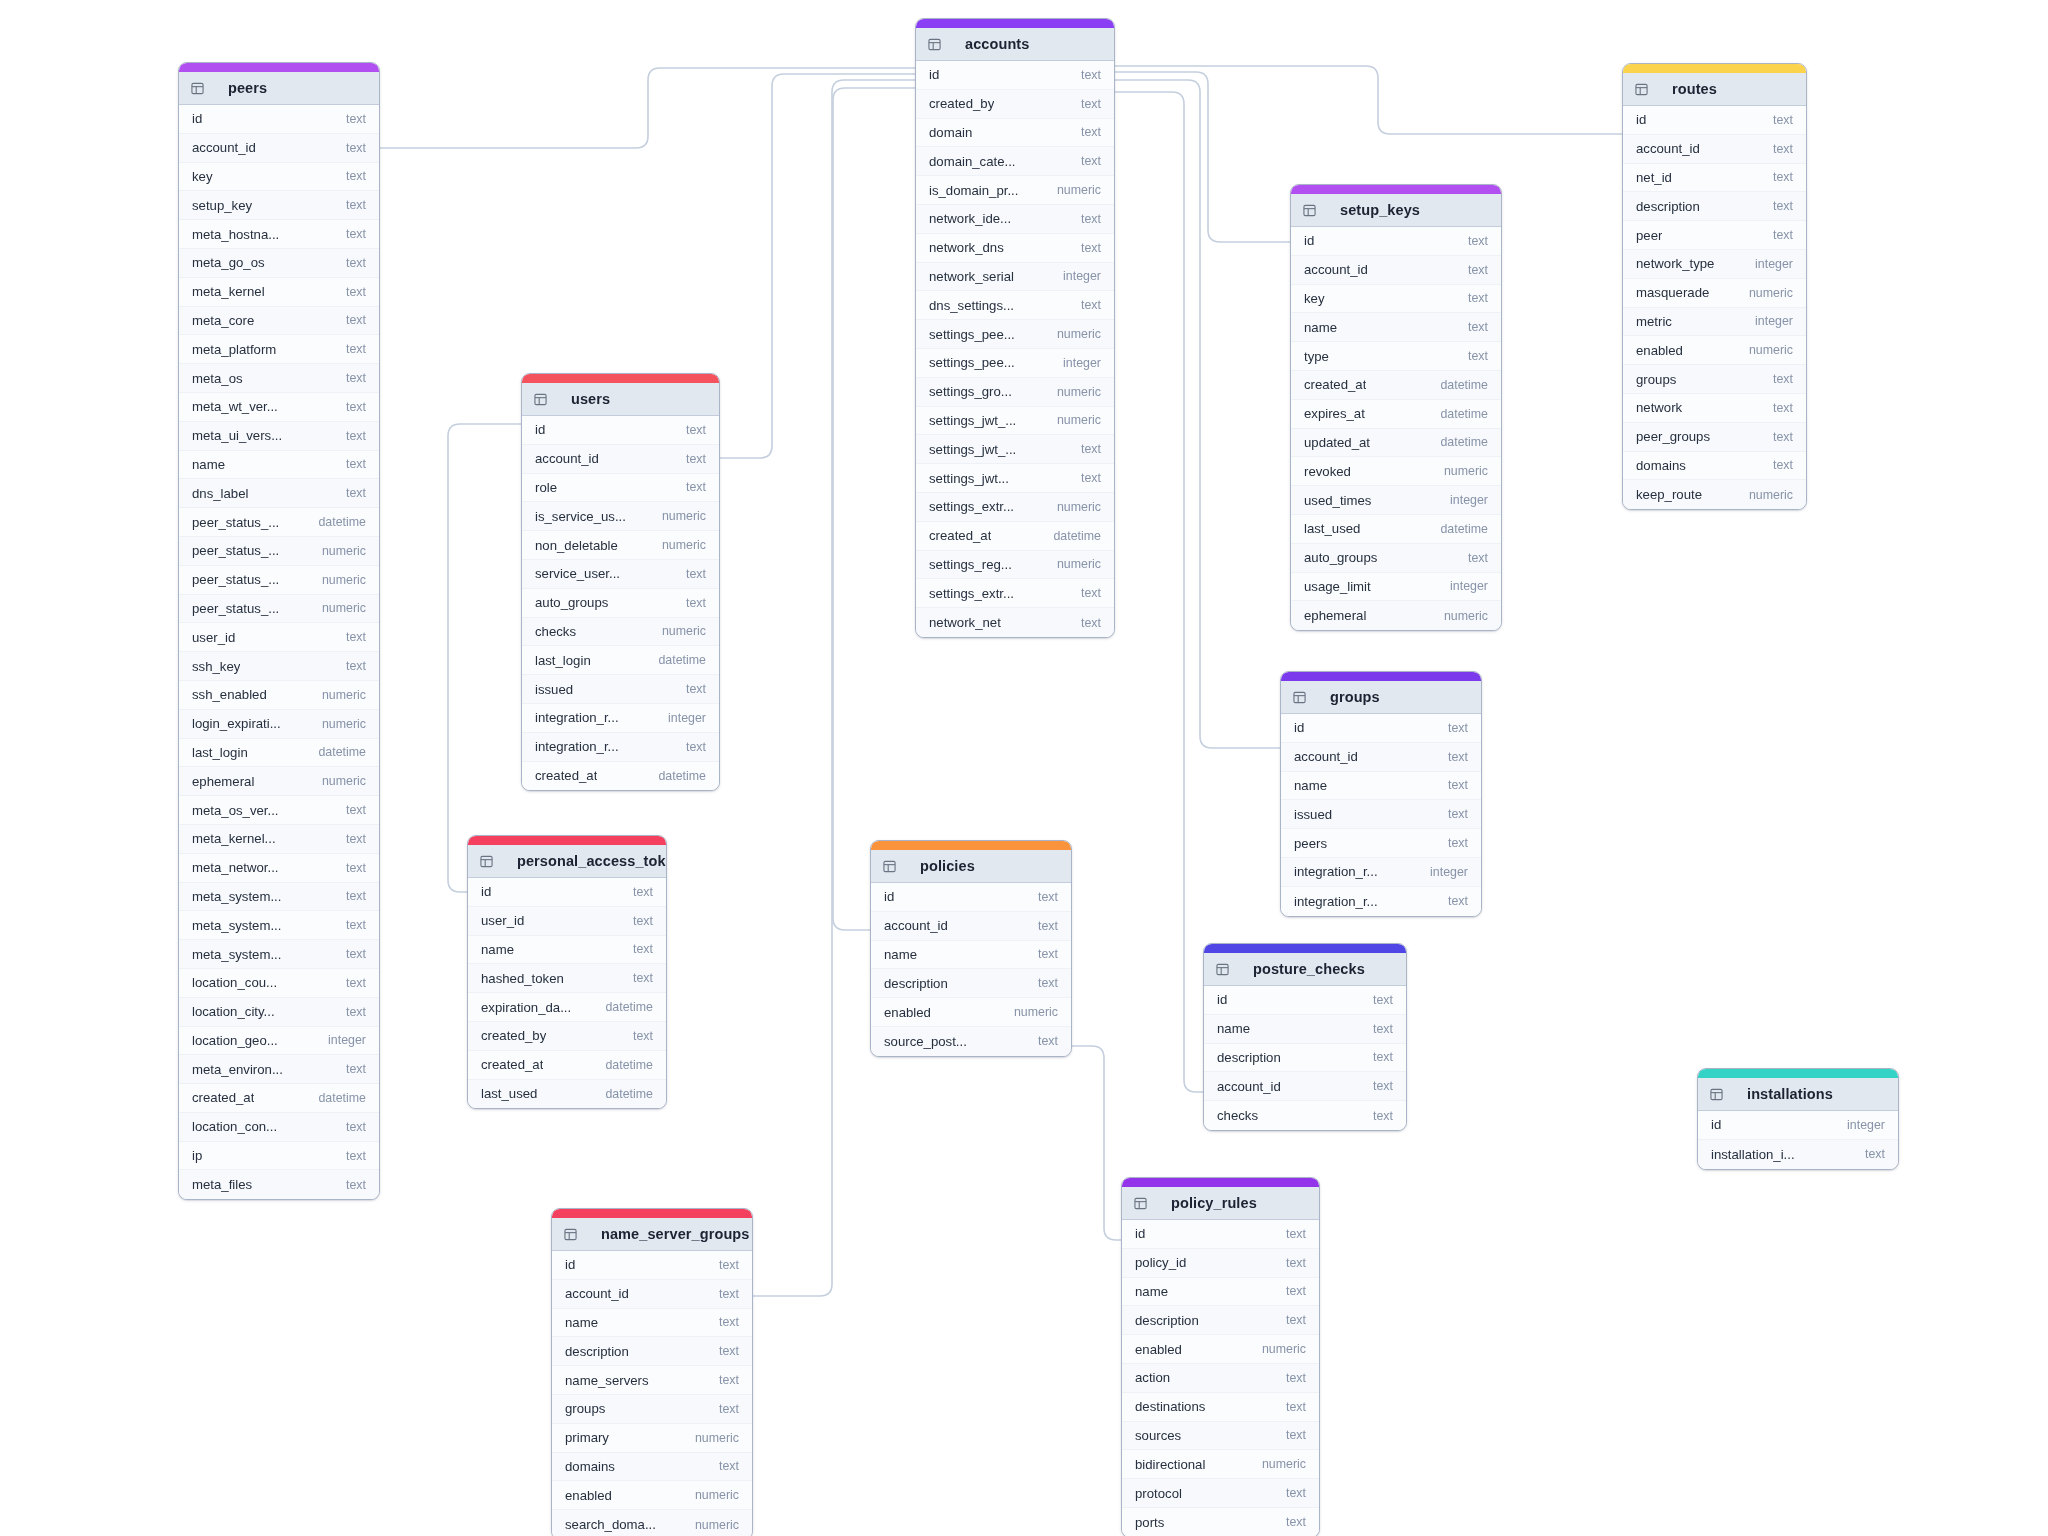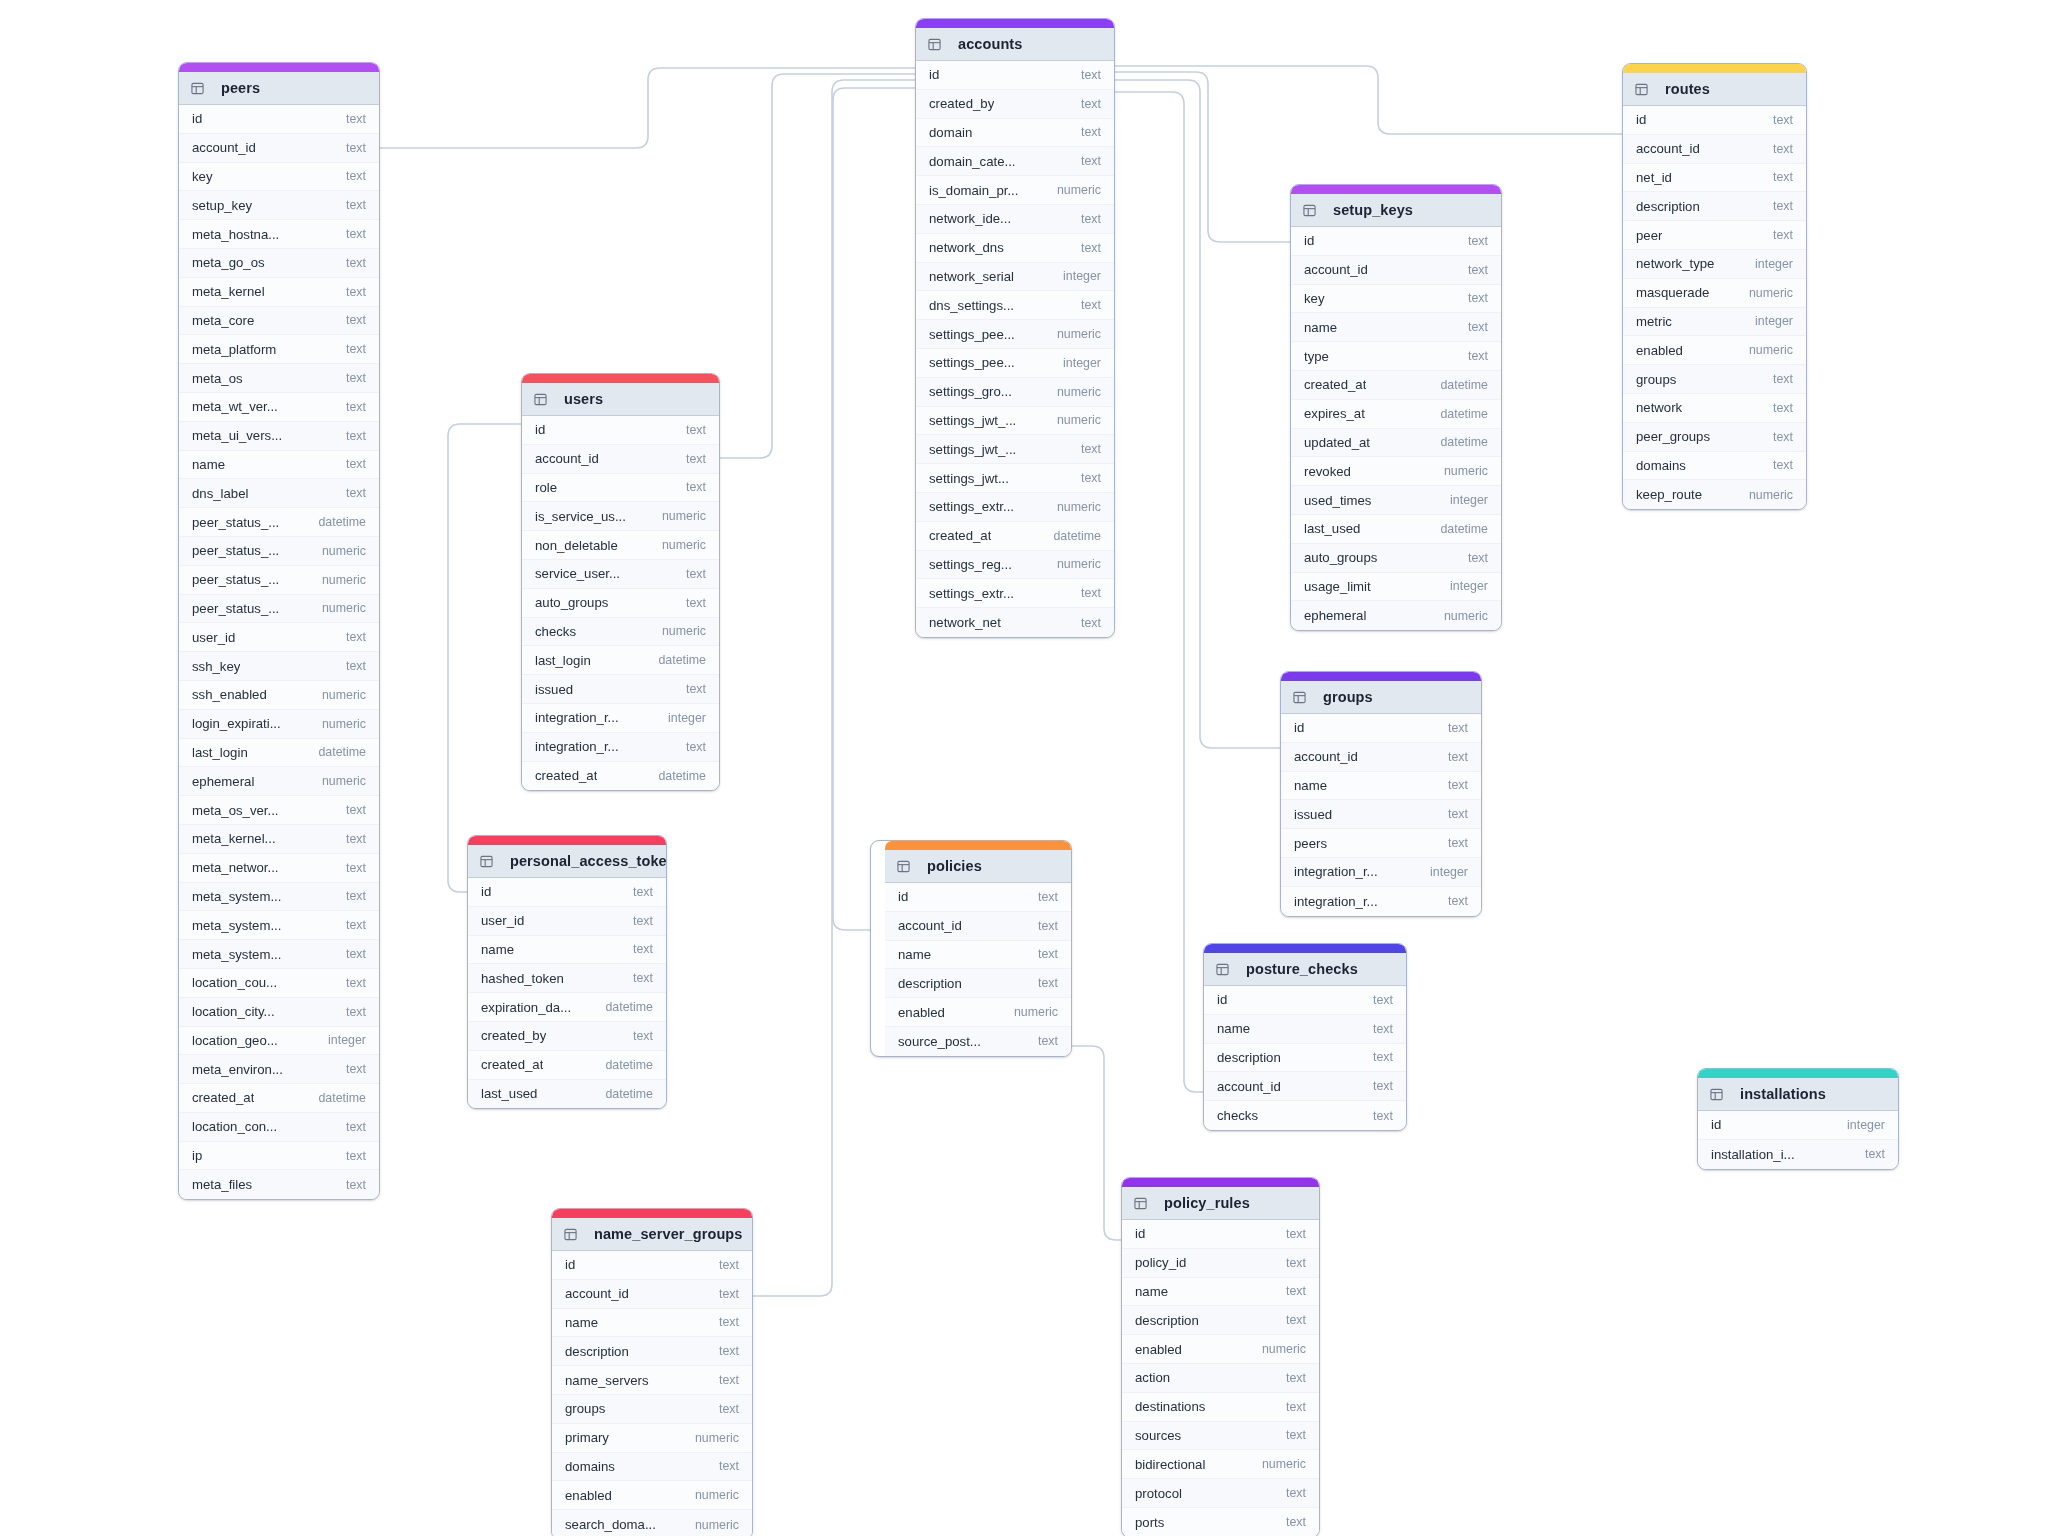--- a/index.html
+++ b/index.html
@@ -32,21 +32,21 @@
   }
   .accent-bar {
     height: 9px;
     width: 100%;
     border-top-left-radius: 7px;
     border-top-right-radius: 7px;
   }
   .tbl-header {
     display: flex;
     align-items: center;
-    gap: 17px;
+    gap: 24px;
     background: #e2e8f0;
     border-bottom: 1px solid #c3ccdb;
     padding: 7px 12px 7px 12px;
     height: 33px;
   }
   .tbl-header .tbl-icon {
     display: inline-block;
     width: 13px; height: 13px;
     flex: 0 0 13px;
     position: relative;
@@ -528,21 +528,21 @@
       </div>
       <div class="field-row">
         <span class="field-name">settings_extr...</span>
         <span class="field-type">text</span>
       </div>
       <div class="field-row">
         <span class="field-name">network_net</span>
         <span class="field-type">text</span>
       </div>
     </div>
-    <div class="table-node" style="left: 870px; top: 840px; width: 202px; padding-left: 14px;">
+    <div class="table-node" style="left: 870px; top: 840px; width: 202px;">
       <div class="accent-bar" style="background: rgb(251, 146, 60);"></div>
       <div class="tbl-header">
         <span class="tbl-icon">
           <svg width="13" height="13" viewBox="0 0 14 14">
             <rect x="1" y="1.5" width="12" height="11" rx="1.5" fill="none" stroke="#3b4758" stroke-width="1.2"></rect>
             <line x1="1" y1="5" x2="13" y2="5" stroke="#3b4758" stroke-width="1.2"></line>
             <line x1="5.6" y1="5" x2="5.6" y2="12.5" stroke="#3b4758" stroke-width="1.2"></line>
           </svg>
         </span>
         <span class="tbl-title">policies</span>

